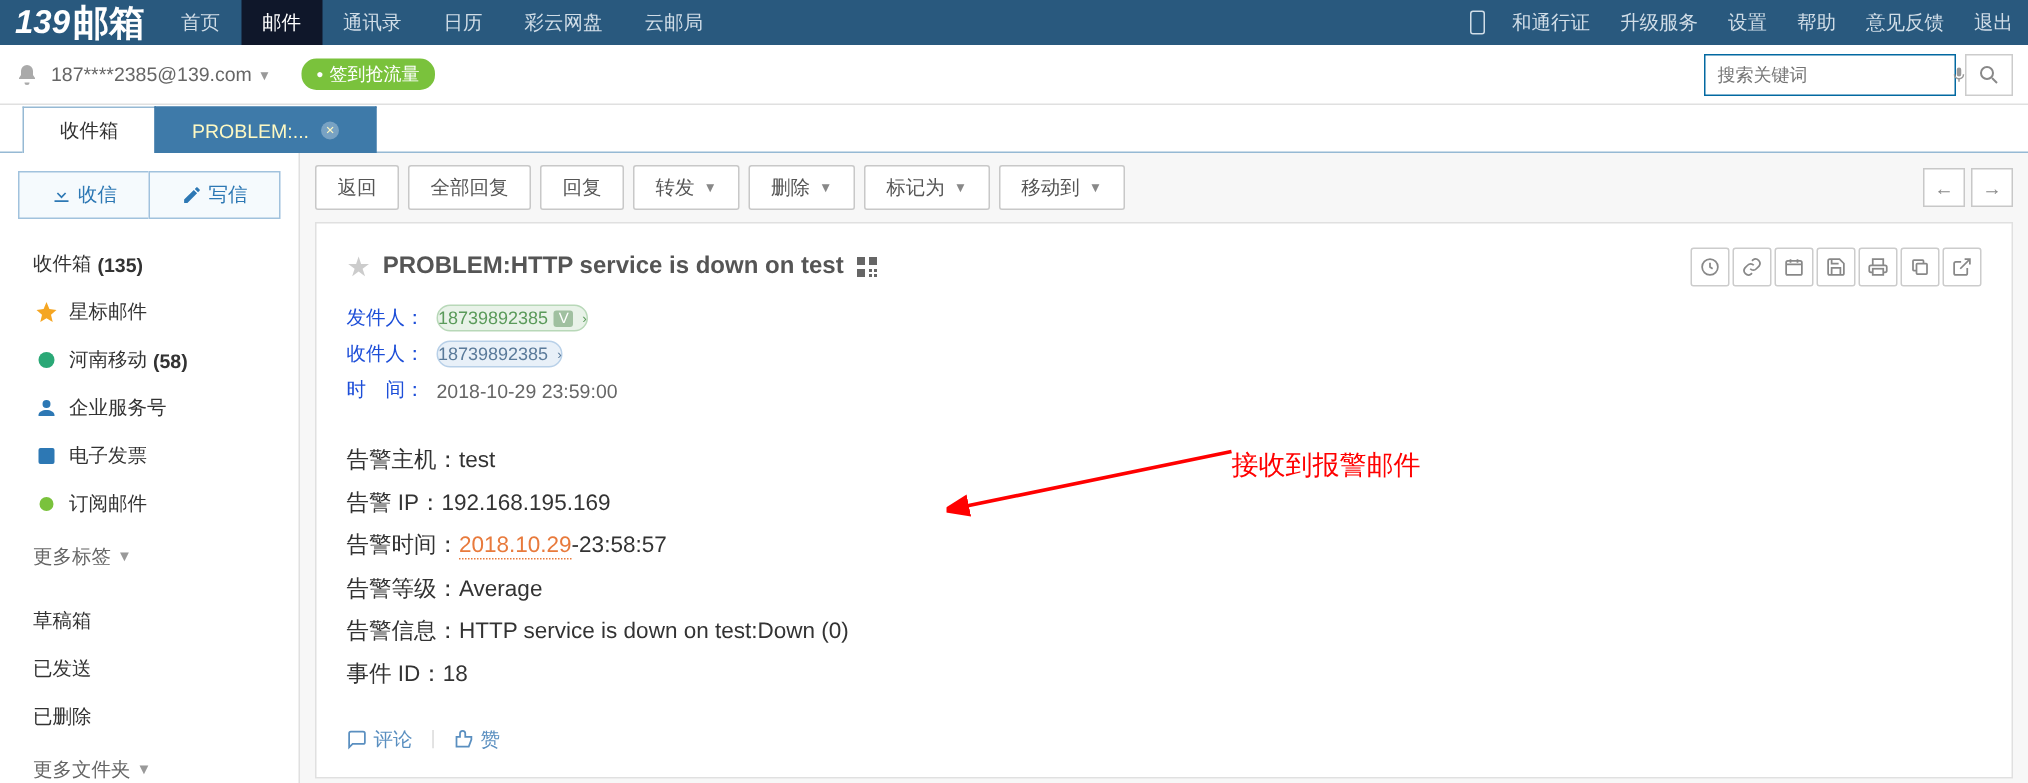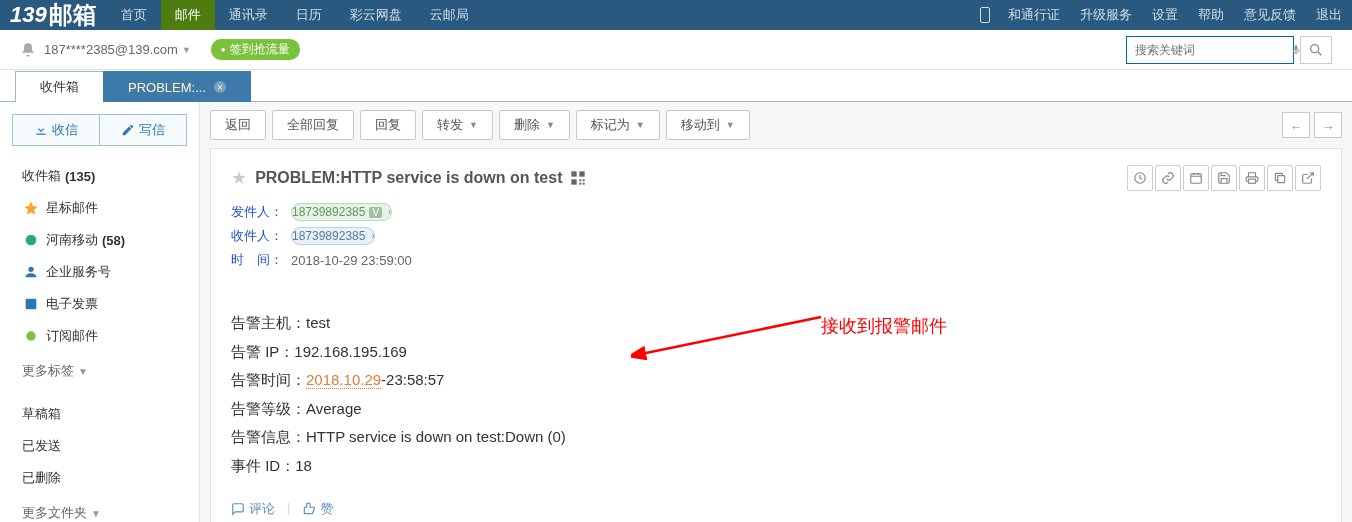--- a/index.html
+++ b/index.html
@@ -3,26 +3,26 @@
   <meta charset="utf-8">
   <style>
     * { margin: 0; padding: 0; box-sizing: border-box; font-family: "Microsoft YaHei", Arial, sans-serif; }
     body { font-size: 13px; color: #333; background: #fff; width: 1352px; }
     .topbar { background: #29597e; color: #fff; height: 30px; display: flex; align-items: center; }
     .logo { display: flex; align-items: center; padding: 0 10px; }
     .logo-139 { font-size: 22px; font-weight: bold; font-style: italic; color: #fff; }
     .logo-txt { font-size: 24px; font-weight: bold; margin-left: 2px; }
     .topnav { display: flex; height: 100%; }
     .topnav-item { padding: 0 14px; display: flex; align-items: center; cursor: pointer; color: #d0dde7; font-size: 13px; }
-    .topnav-item.active { background: #4d7c0f; color: #fff; }
+    .topnav-item.active { background: #0f172a; color: #fff; }
     .top-right { margin-left: auto; display: flex; align-items: center; height: 100%; }
     .top-right-item { padding: 0 10px; color: #d0dde7; cursor: pointer; display: flex; align-items: center; height: 100%; font-size: 13px; }
     .top-right-item.icon-only { padding: 0 8px; }
     .phone-icon { width: 10px; height: 16px; border: 1.5px solid #d0dde7; border-radius: 2px; position: relative; }
-    .subbar { height: 40px; display: flex; align-items: center; padding: 0 20px; border-bottom: 1px solid #e0e0e0; background: #fff; }
+    .subbar { height: 40px; display: flex; align-items: center; padding: 0 10px; border-bottom: 1px solid #e0e0e0; background: #fff; }
     .bell-icon { color: #888; margin-right: 8px; }
     .user-email { color: #666; display: flex; align-items: center; cursor: pointer; }
     .signin-badge { margin-left: 20px; background: #7ac23c; color: #fff; padding: 2px 10px; border-radius: 10px; font-size: 12px; display: flex; align-items: center; }
     .signin-badge::before { content: "●"; color: #fff; margin-right: 4px; font-size: 8px; }
     .search-area { margin-left: auto; display: flex; gap: 6px; }
     .search-box { border: 1px solid #0369a1; height: 28px; width: 168px; display: flex; align-items: center; padding: 0 8px; background: #fff; }
     .search-input { border: none; flex: 1; outline: none; font-size: 12px; }
     .mic-icon { color: #999; cursor: pointer; }
     .search-btn { border: 1px solid #ccc; width: 32px; height: 28px; display: flex; align-items: center; justify-content: center; cursor: pointer; background: #fff; color: #888; }
     .tabs-row { display: flex; border-bottom: 1px solid #96b9d4; background: #fff; padding-left: 15px; }
@@ -53,21 +53,21 @@
     .mail-subject { font-size: 16px; font-weight: bold; color: #555; }
     .qr-icon { width: 16px; height: 16px; }
     .mail-actions-right { margin-left: auto; display: flex; gap: 2px; }
     .mail-act-btn { width: 26px; height: 26px; border: 1px solid #ccc; background: #fff; display: flex; align-items: center; justify-content: center; cursor: pointer; color: #888; border-radius: 2px; }
     .mail-meta { margin-top: 12px; font-size: 13px; color: #666; }
     .meta-row { display: flex; align-items: center; margin-bottom: 6px; }
     .meta-label { width: 60px; color: #1d4ed8; }
     .contact-pill { background: #e8f2e8; border: 1px solid #b8d8b8; border-radius: 10px; padding: 1px 0; color: #5a9a5a; display: inline-flex; align-items: center; font-size: 12px; text-align: center; }
     .contact-pill.blue { background: #e8f0f8; border-color: #b8d0e8; color: #5a7a9a; }
     .contact-pill .pchev { margin-left: 6px; font-size: 9px; }
-    .mail-body { margin-top: 40px; font-size: 15px; line-height: 1.9; color: #333; position: relative; }
+    .mail-body { margin-top: 24px; font-size: 15px; line-height: 1.9; color: #333; position: relative; }
     .body-line { }
     .date-link { color: #e87a3c; border-bottom: 1px dotted #e87a3c; }
     .annotation { position: absolute; left: 400px; top: 0; pointer-events: none; }
     .annotation-text { color: #ff0000; font-size: 18px; position: absolute; left: 400px; top: 0; white-space: nowrap; }
     .mail-footer { margin-top: 20px; display: flex; gap: 12px; color: #5a8fc0; font-size: 13px; }
     .foot-btn { display: flex; align-items: center; cursor: pointer; }
     .foot-btn svg { margin-right: 4px; }
     .divider { color: #ddd; }
     svg { display: block; }
   </style>

